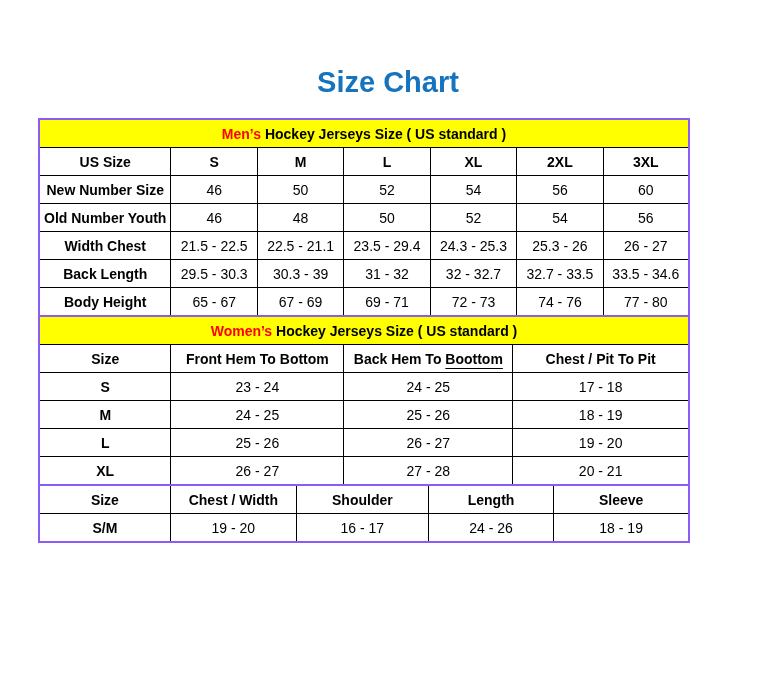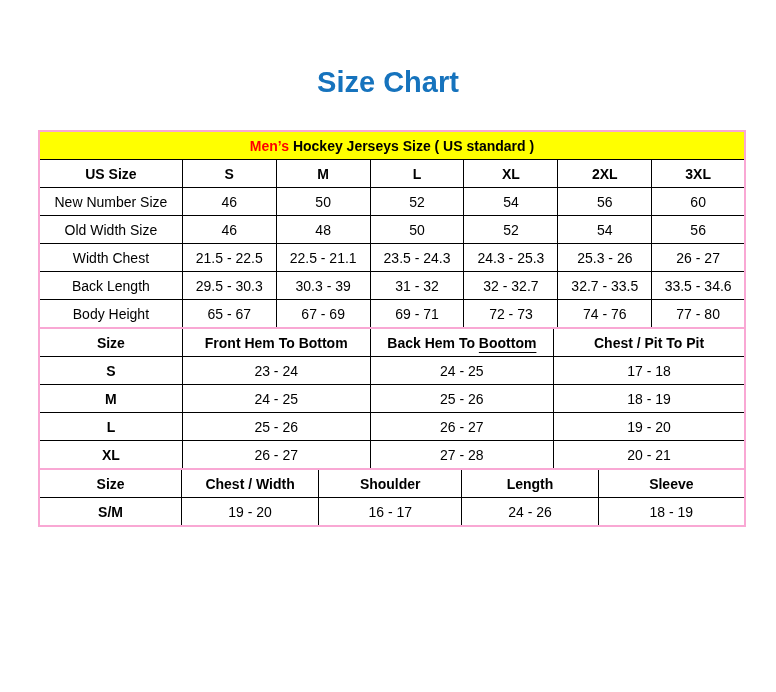--- a/index.html
+++ b/index.html
@@ -12,36 +12,36 @@
   .page {
     width: 776px;
     height: 692px;
     background: #ffffff;
     overflow: hidden;
     position: relative;
   }
   .title {
     margin: 0;
     padding-top: 66px;
-    padding-bottom: 31px;
+    padding-bottom: 19px;
     text-align: center;
     font-size: 29px;
     font-weight: bold;
     color: #1673BD;
     letter-spacing: 0px;
   }
   .tables {
     margin-left: 38px;
     width: 708px;
   }
   table.size-table {
     border-collapse: collapse;
     table-layout: fixed;
-    width: 708px;
-    border: 2px solid #f9a8d4;
+    width: 652px;
+    border: 2px solid #8b5cf6;
   }
   table.size-table + table.size-table {
     margin-top: -2px;
   }
   table.size-table th,
   table.size-table td {
     border: 1px solid #000000;
     text-align: center;
     vertical-align: middle;
     padding: 0 2px;
@@ -58,21 +58,21 @@
     border: 2px solid #000000;
   }
   td.banner .hl {
     color: #FF0000;
   }
   th {
     font-weight: bold;
     margin-left: 47px;
   }
   td.row-label {
-    font-weight: normal;
+    font-weight: bold;
   }
   td.row-label.bold {
     font-weight: bold;
   }
   .squiggle {
     text-decoration-line: underline;
     text-decoration-style: wavy;
     text-decoration-color: #C00000;
     text-decoration-thickness: 1px;
     text-underline-offset: 4px;
@@ -112,33 +112,33 @@
           <tr>
             <td class="row-label">New Number Size</td>
             <td>46</td>
             <td>50</td>
             <td>52</td>
             <td>54</td>
             <td>56</td>
             <td>60</td>
           </tr>
           <tr>
-            <td class="row-label">Old Width Size</td>
+            <td class="row-label">Old Number Youth</td>
             <td>46</td>
             <td>48</td>
             <td>50</td>
             <td>52</td>
             <td>54</td>
             <td>56</td>
           </tr>
           <tr>
             <td class="row-label">Width Chest</td>
             <td>21.5 - 22.5</td>
             <td>22.5 - 21.1</td>
-            <td>23.5 - 24.3</td>
+            <td>23.5 - 29.4</td>
             <td>24.3 - 25.3</td>
             <td>25.3 - 26</td>
             <td>26 - 27</td>
           </tr>
           <tr>
             <td class="row-label">Back Length</td>
             <td>29.5 - 30.3</td>
             <td>30.3 - 39</td>
             <td>31 - 32</td>
             <td>32 - 32.7</td>
@@ -157,20 +157,23 @@
         </tbody>
       </table>
       <table class="size-table">
         <colgroup>
           <col style="width: 20.3%;">
           <col style="width: 26.6%;">
           <col style="width: 26%;">
           <col style="width: 27.1%;">
         </colgroup>
         <tbody>
+          <tr>
+            <td class="banner" colspan="4"><span class="hl">Women’s</span><span> Hockey Jerseys Size ( US standard )</span></td>
+          </tr>
           <tr>
             <th>Size</th>
             <th>Front Hem To Bottom</th>
             <th>Back Hem To <span class="squiggle">Boottom</span></th>
             <th>Chest / Pit To Pit</th>
           </tr>
           <tr>
             <td class="row-label bold">S</td>
             <td>23 - 24</td>
             <td>24 - 25</td>

